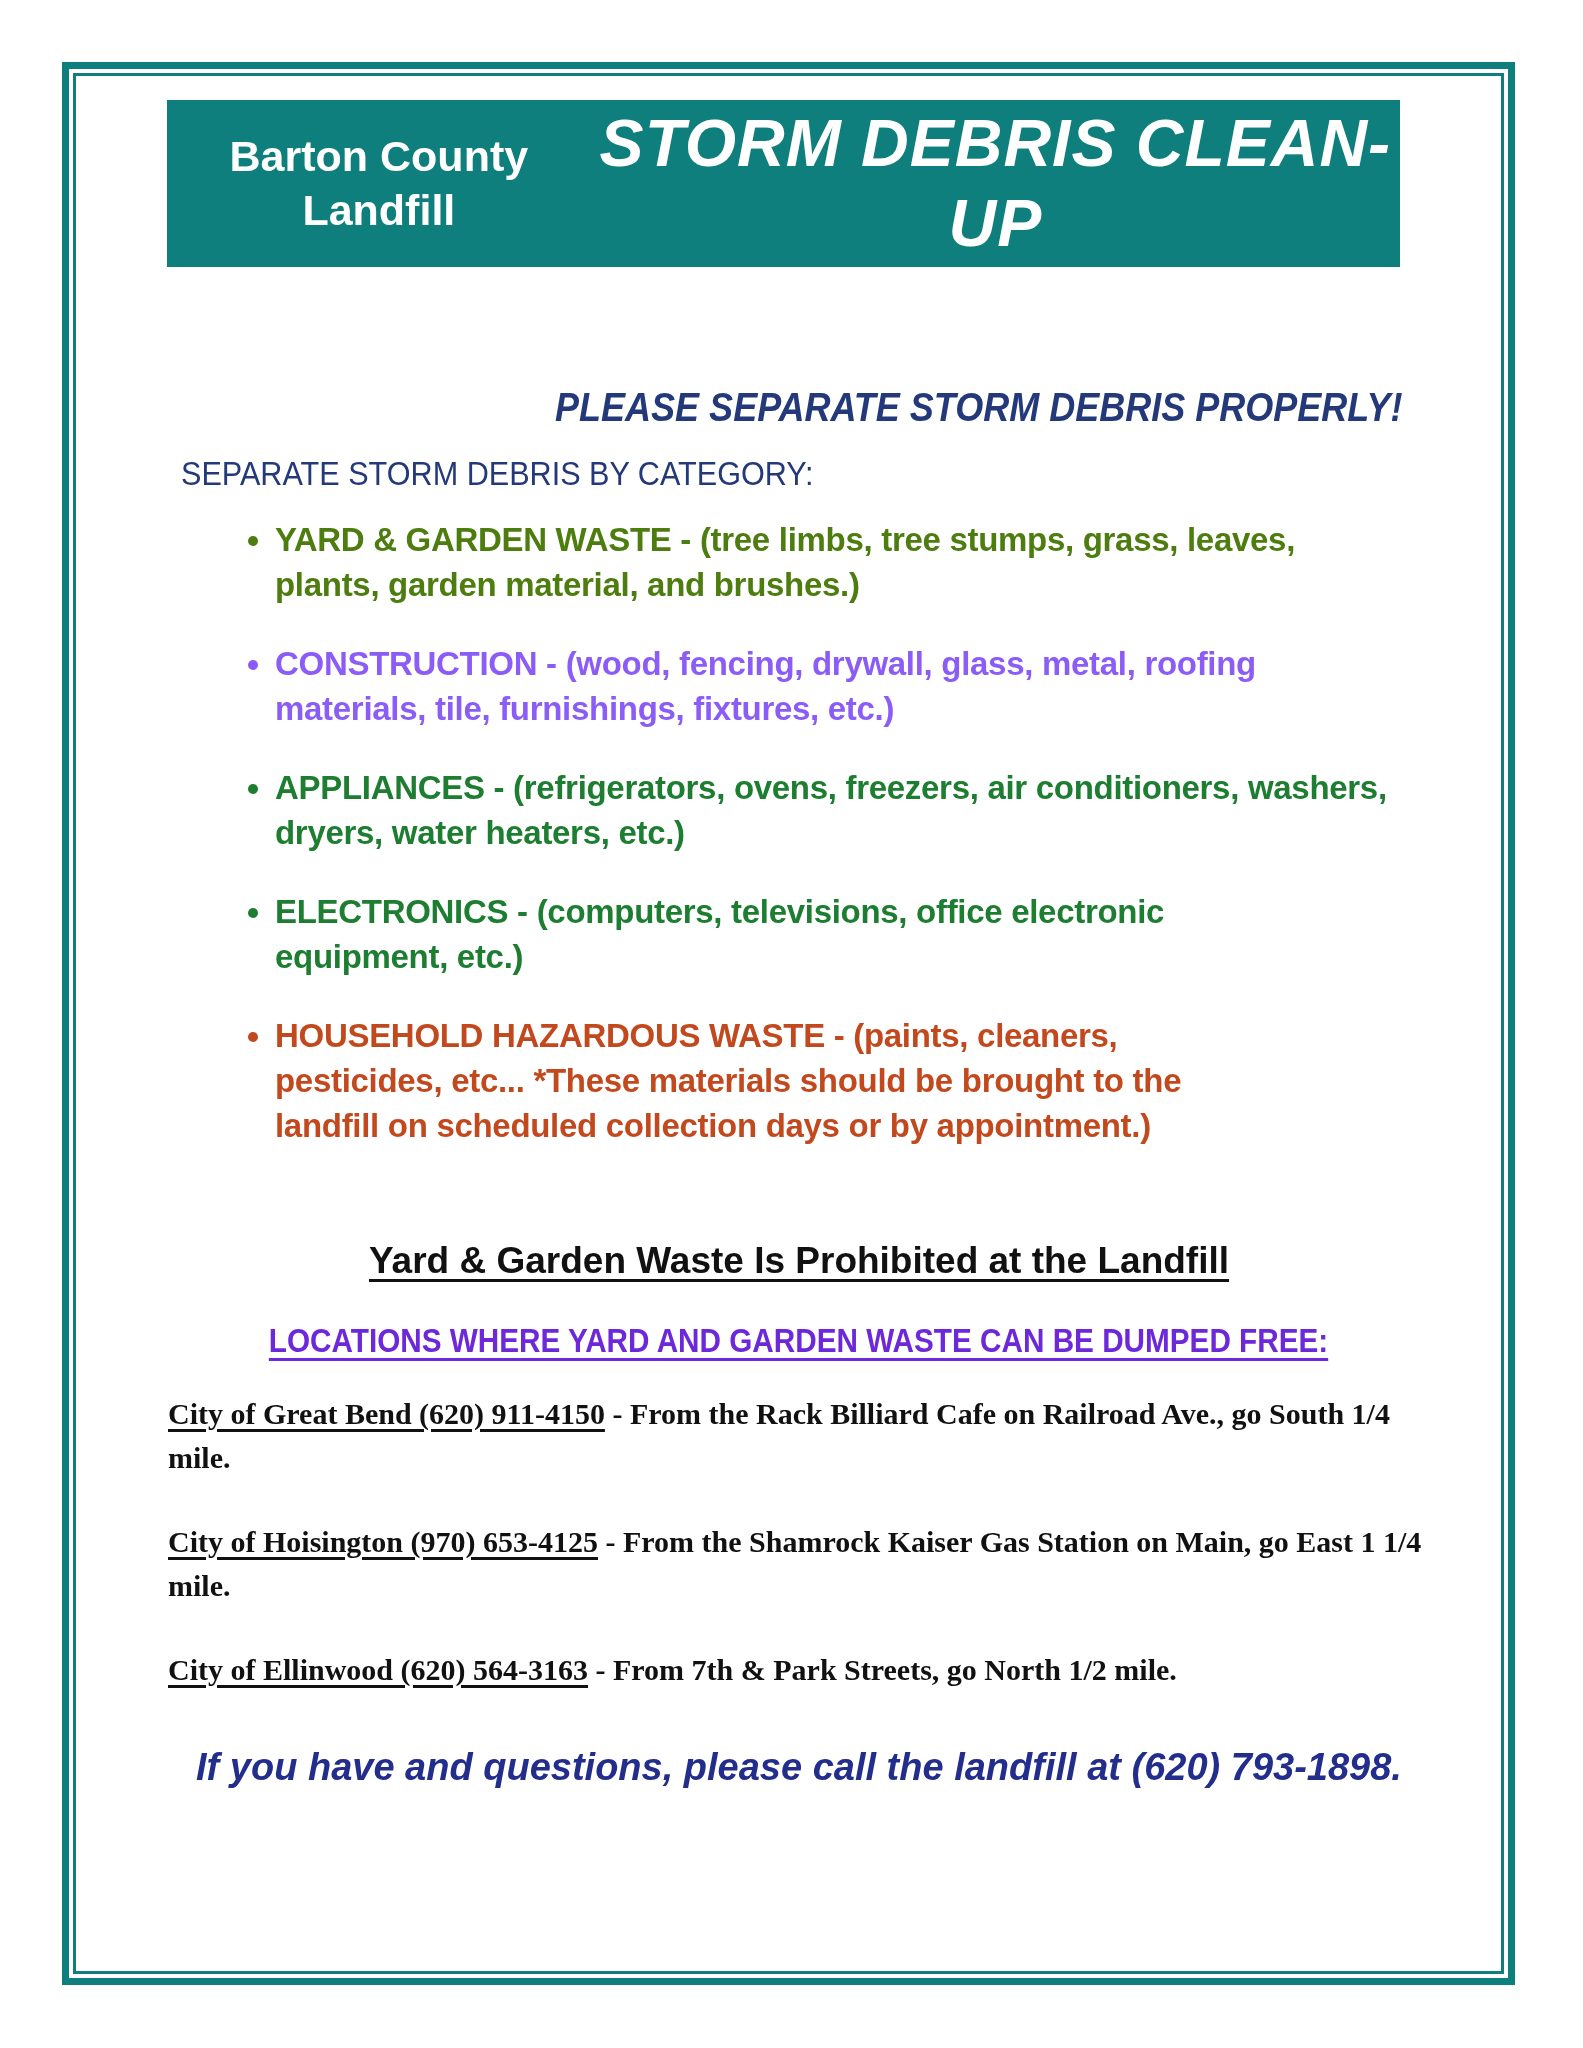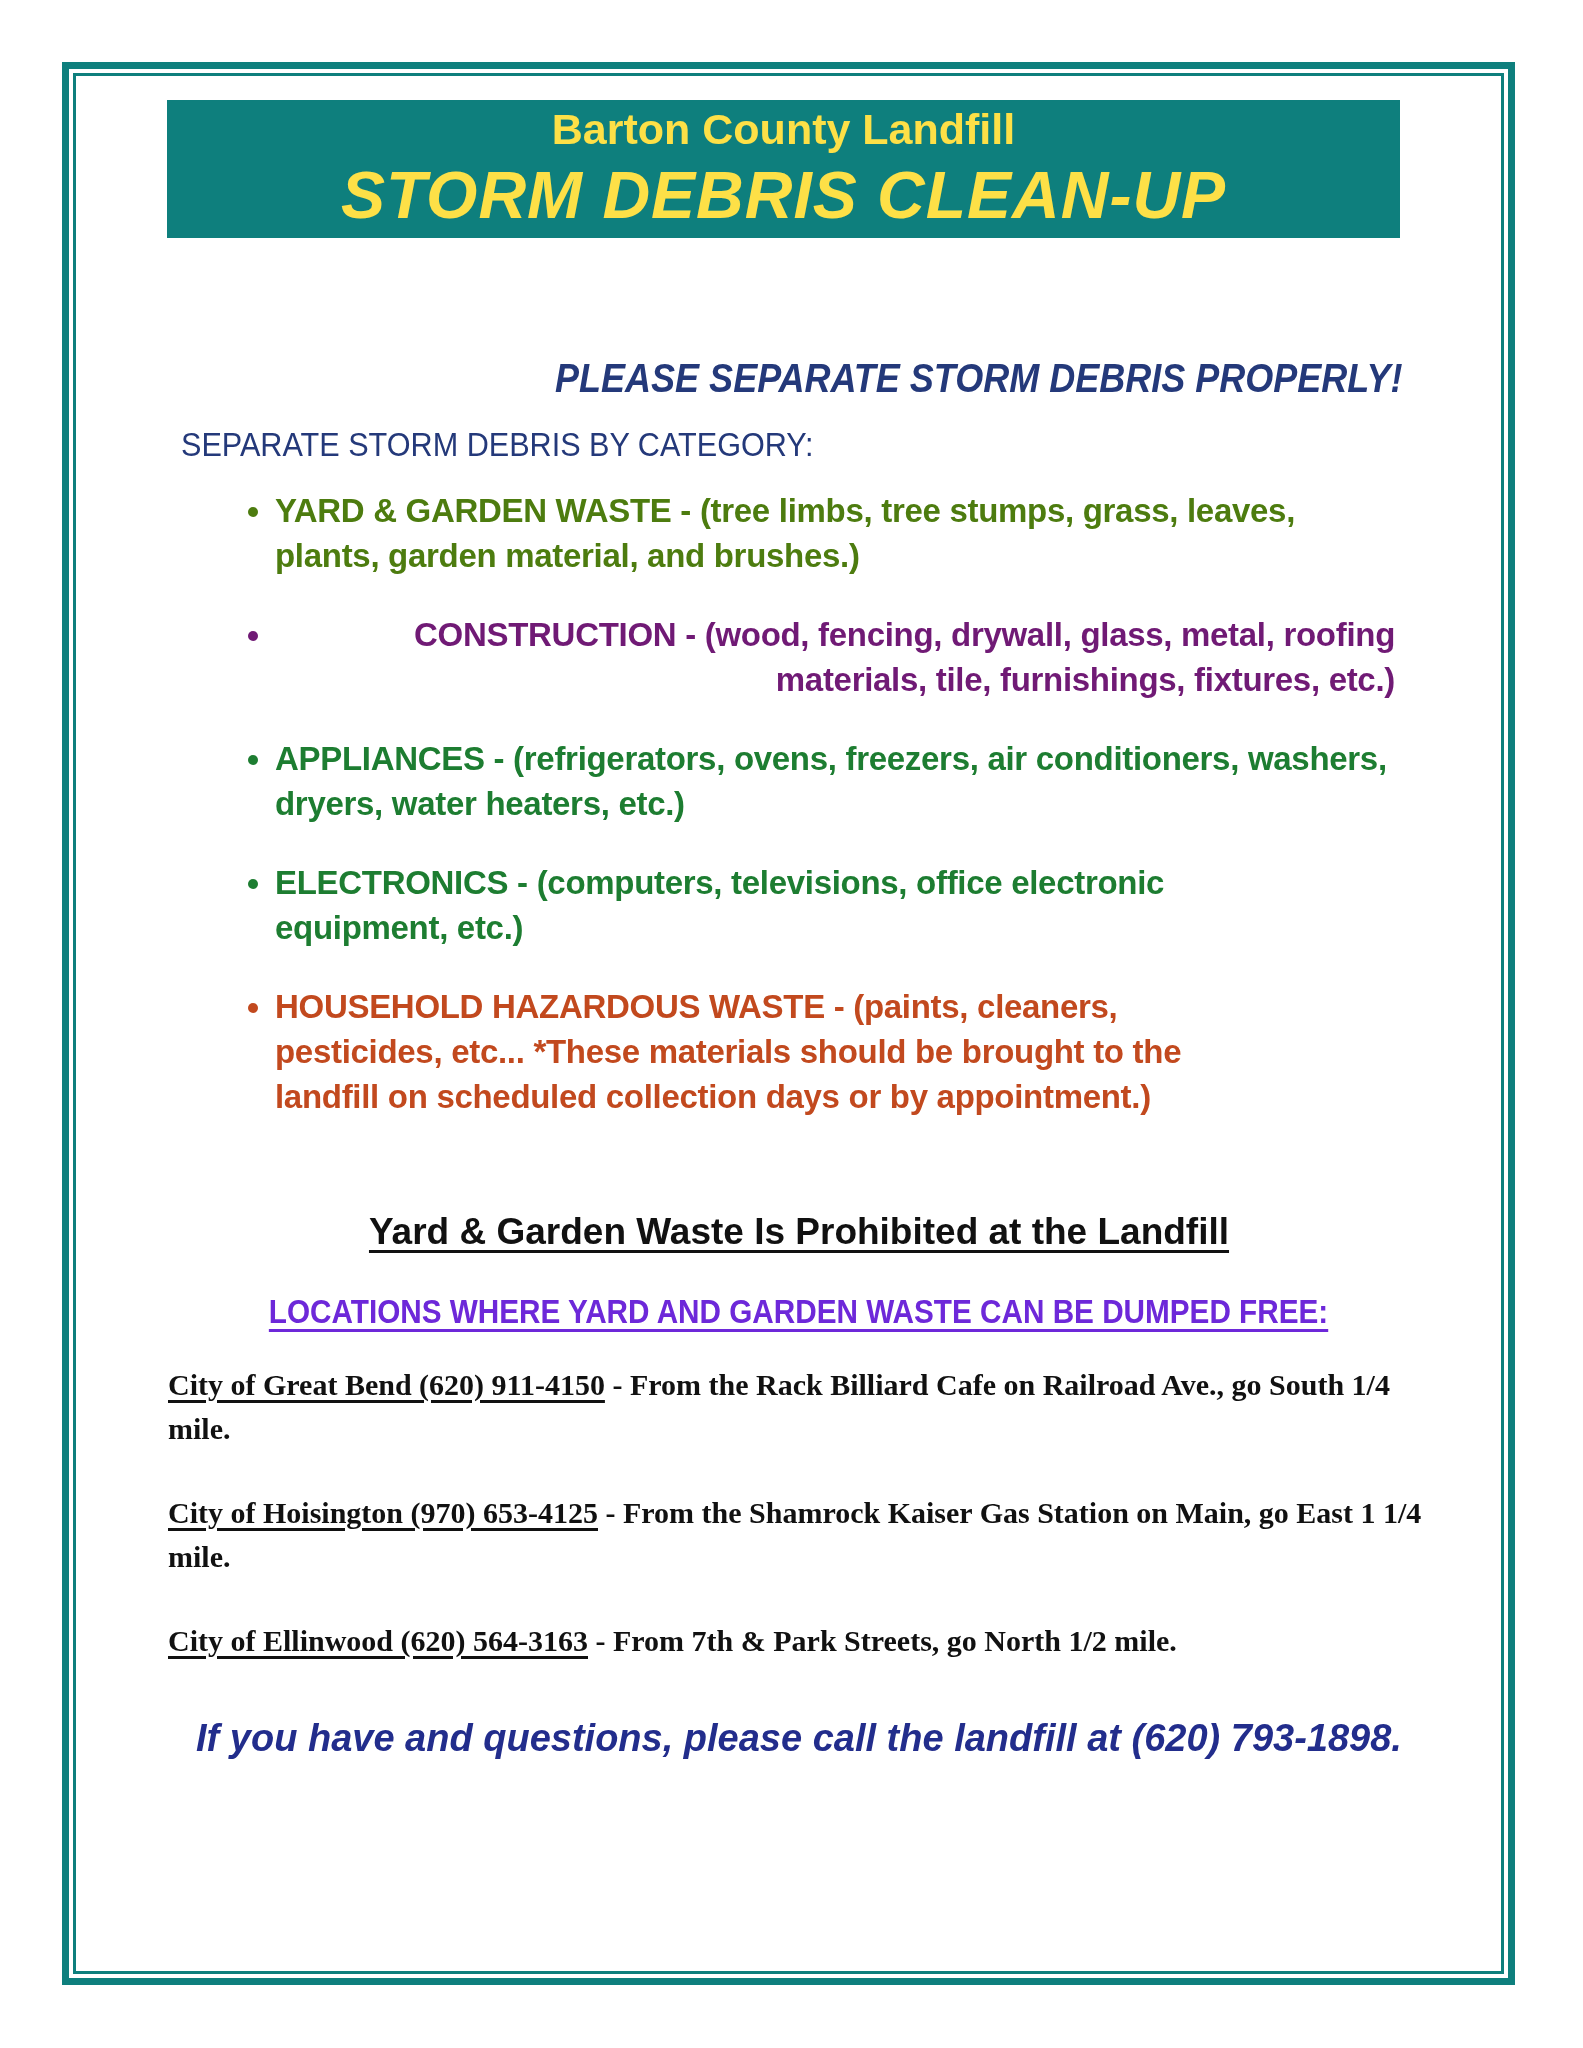--- a/index.html
+++ b/index.html
@@ -12,23 +12,23 @@
     position:absolute; left:62px; top:62px; width:1453px; height:1923px;
     border:7px solid #0e7f7d; box-sizing:border-box;
   }
   .frame-inner {
     position:absolute; left:4px; top:4px; right:4px; bottom:4px;
     border:3px solid #0e7f7d;
   }
   .content { position:absolute; left:148px; top:100px; width:1302px; }
 
   .banner {
-    margin-left:19px; width:1233px; height:138px;
-    display:flex; flex-direction:column; align-items:center; justify-content:center;
-    background:#0e7f7d; color:#fde047; text-align:center;
+    margin-left:19px; width:1233px; height:167px;
+    display:flex; flex-direction:row; align-items:center; justify-content:center;
+    background:#0e7f7d; color:#ffffff; text-align:center;
   }
   .banner-title   { font-size:43px; font-weight:bold; line-height:1.25; }
   .banner-subtitle{ font-size:66px; font-weight:900; font-style:italic; letter-spacing:1px; line-height:1.2; }
 
   .cond { display:inline-block; transform:scaleX(0.9); transform-origin:center; }
   .cond.left { transform-origin:left center; }
 
   .please { margin-top:118px; text-align:right; font-size:40px; font-weight:bold; font-style:italic; }
   .cat-h  { margin-top:24px; margin-left:33px; font-size:34px; font-weight:normal; }
 
@@ -73,21 +73,21 @@
     <div class="please">
       <span class="cond" style="color: rgb(36, 57, 122);">PLEASE SEPARATE STORM DEBRIS PROPERLY!</span>
     </div>
 
     <div class="cat-h">
       <span class="cond left" style="color: rgb(36, 57, 122);">SEPARATE STORM DEBRIS BY CATEGORY:</span>
     </div>
 
     <ul class="debris-list">
       <li style="color: #4d7c0f;">YARD &amp; GARDEN WASTE - (tree limbs, tree stumps, grass, leaves, plants, garden material, and brushes.)</li>
-      <li style="color: #701a75; text-align: right;">CONSTRUCTION - (wood, fencing, drywall, glass, metal, roofing materials, tile, furnishings, fixtures, etc.)</li>
+      <li style="color: #8b5cf6;">CONSTRUCTION - (wood, fencing, drywall, glass, metal, roofing materials, tile, furnishings, fixtures, etc.)</li>
       <li style="color: rgb(29, 125, 49);">APPLIANCES - (refrigerators, ovens, freezers, air conditioners, washers, dryers, water heaters, etc.)</li>
       <li style="color: rgb(29, 125, 49);">ELECTRONICS - (computers, televisions, office electronic equipment, etc.)</li>
       <li style="color: rgb(194, 73, 30);">HOUSEHOLD HAZARDOUS WASTE - (paints, cleaners, pesticides, etc...  *These materials should be brought to the landfill on scheduled collection days or by appointment.)</li>
     </ul>
 
     <div class="prohibited">
       <span class="u">Yard &amp; Garden Waste Is Prohibited at the Landfill</span>
     </div>
 
     <div class="loc-h">

